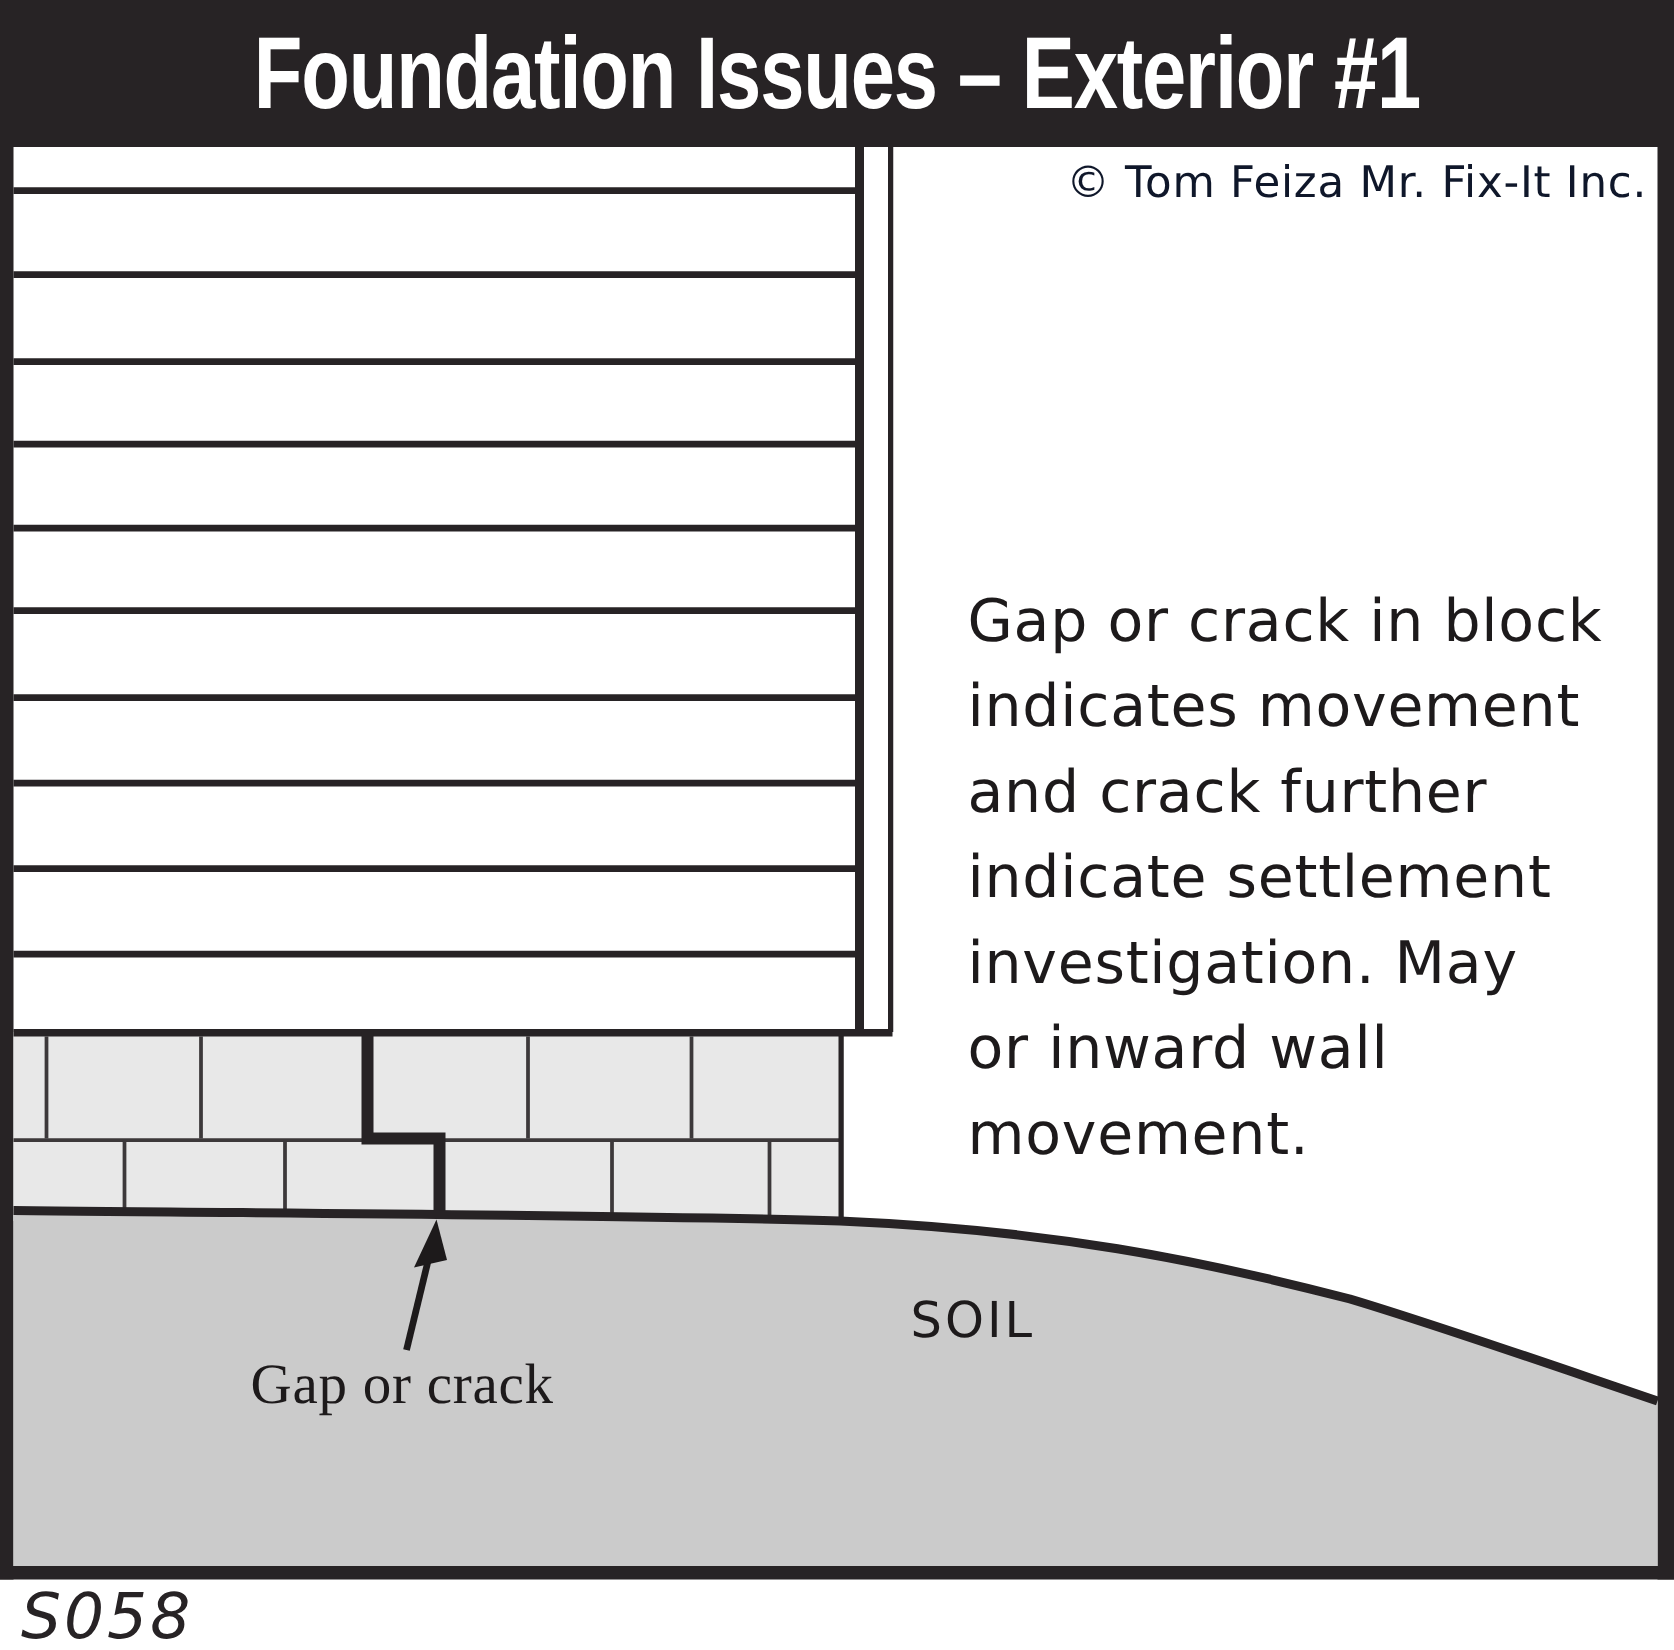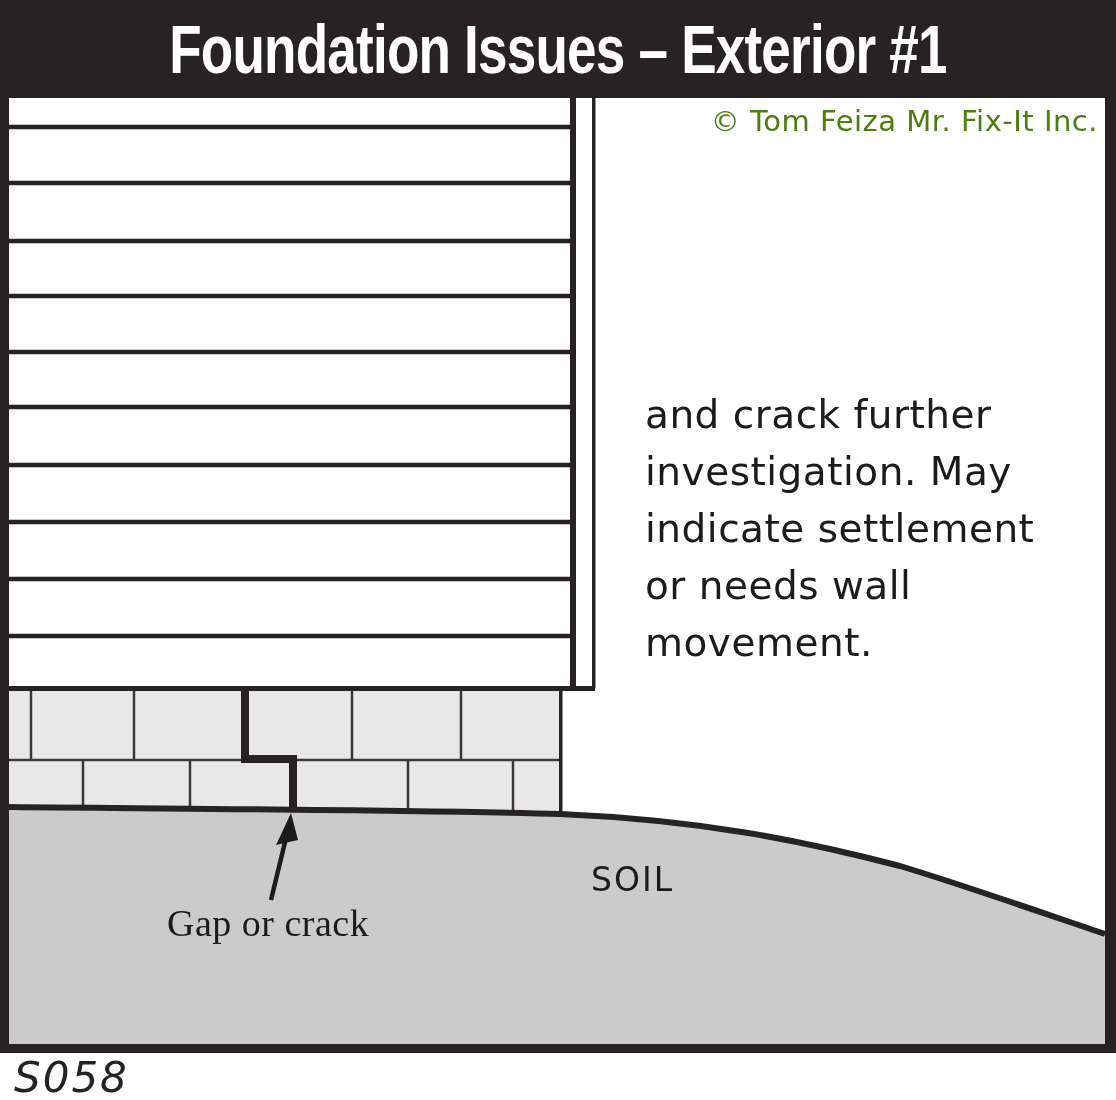--- a/index.html
+++ b/index.html
@@ -8,30 +8,30 @@
     font-family:"Liberation Sans", sans-serif;color:#272325;
   }
   .drawing{position:absolute;left:0;top:0;width:1116px;height:1100px;}
   .title-bar-text{
     position:absolute;left:0;right:0;top:10px;height:88px;
     text-align:center;color:#ffffff;font-weight:bold;font-size:68px;
     letter-spacing:-1px;transform:scaleX(0.78);transform-origin:50% 50%;
     white-space:nowrap;
   }
   .copyright{
-    position:absolute;top:104px;right:18px;font-size:29px;color:#4d7c0f;
+    position:absolute;top:104px;right:18px;font-size:29px;color:#0f172a;
     font-family:"DejaVu Sans", sans-serif;letter-spacing:0.5px;white-space:nowrap;margin-left:22px;
   }
   .annotation{
     position:absolute;left:645px;top:386px;width:470px;
     font-family:"DejaVu Sans", sans-serif;font-size:39px;line-height:57px;
     color:#1d1a1b;letter-spacing:0.5px;
   }
   .soil-label{
-    position:absolute;left:591px;top:860px;font-size:33px;letter-spacing:2px;
+    position:absolute;left:607px;top:860px;font-size:33px;letter-spacing:2px;
     font-family:"DejaVu Sans", sans-serif;color:#1d1a1b;
   }
   .gap-label{
     position:absolute;left:167px;top:901px;font-size:38px;
     font-family:Liberation Serif, serif;color:#1d1a1b;letter-spacing:0.5px;
   }
   .diagram-code{
     position:absolute;left:14px;top:1053px;font-size:42px;font-style:italic;
     font-family:"DejaVu Sans", sans-serif;color:#272325;letter-spacing:2px;
   }
@@ -92,24 +92,26 @@
       <line x1="271" y1="900" x2="286" y2="838" stroke="#1d1a1b" stroke-width="4.5"></line>
       <polygon points="291,813 276,845 298,840" fill="#1d1a1b"></polygon>
     </g>
   </svg>
 
   <div class="title-bar-text">Foundation Issues – Exterior #1</div>
 
   <div class="copyright">© Tom Feiza Mr. Fix-It Inc.</div>
 
   <div class="annotation">
+    <div>Gap or crack in block</div>
+    <div>indicates movement</div>
     <div>and crack further</div>
+    <div>indicate settlement</div>
     <div>investigation. May</div>
-    <div>indicate settlement</div>
-    <div>or needs wall</div>
+    <div>or inward wall</div>
     <div>movement.</div>
   </div>
 
   <div class="soil-label">SOIL</div>
 
   <div class="gap-label">Gap or crack</div>
 
   <div class="diagram-code">S058</div>
 
 </div>

